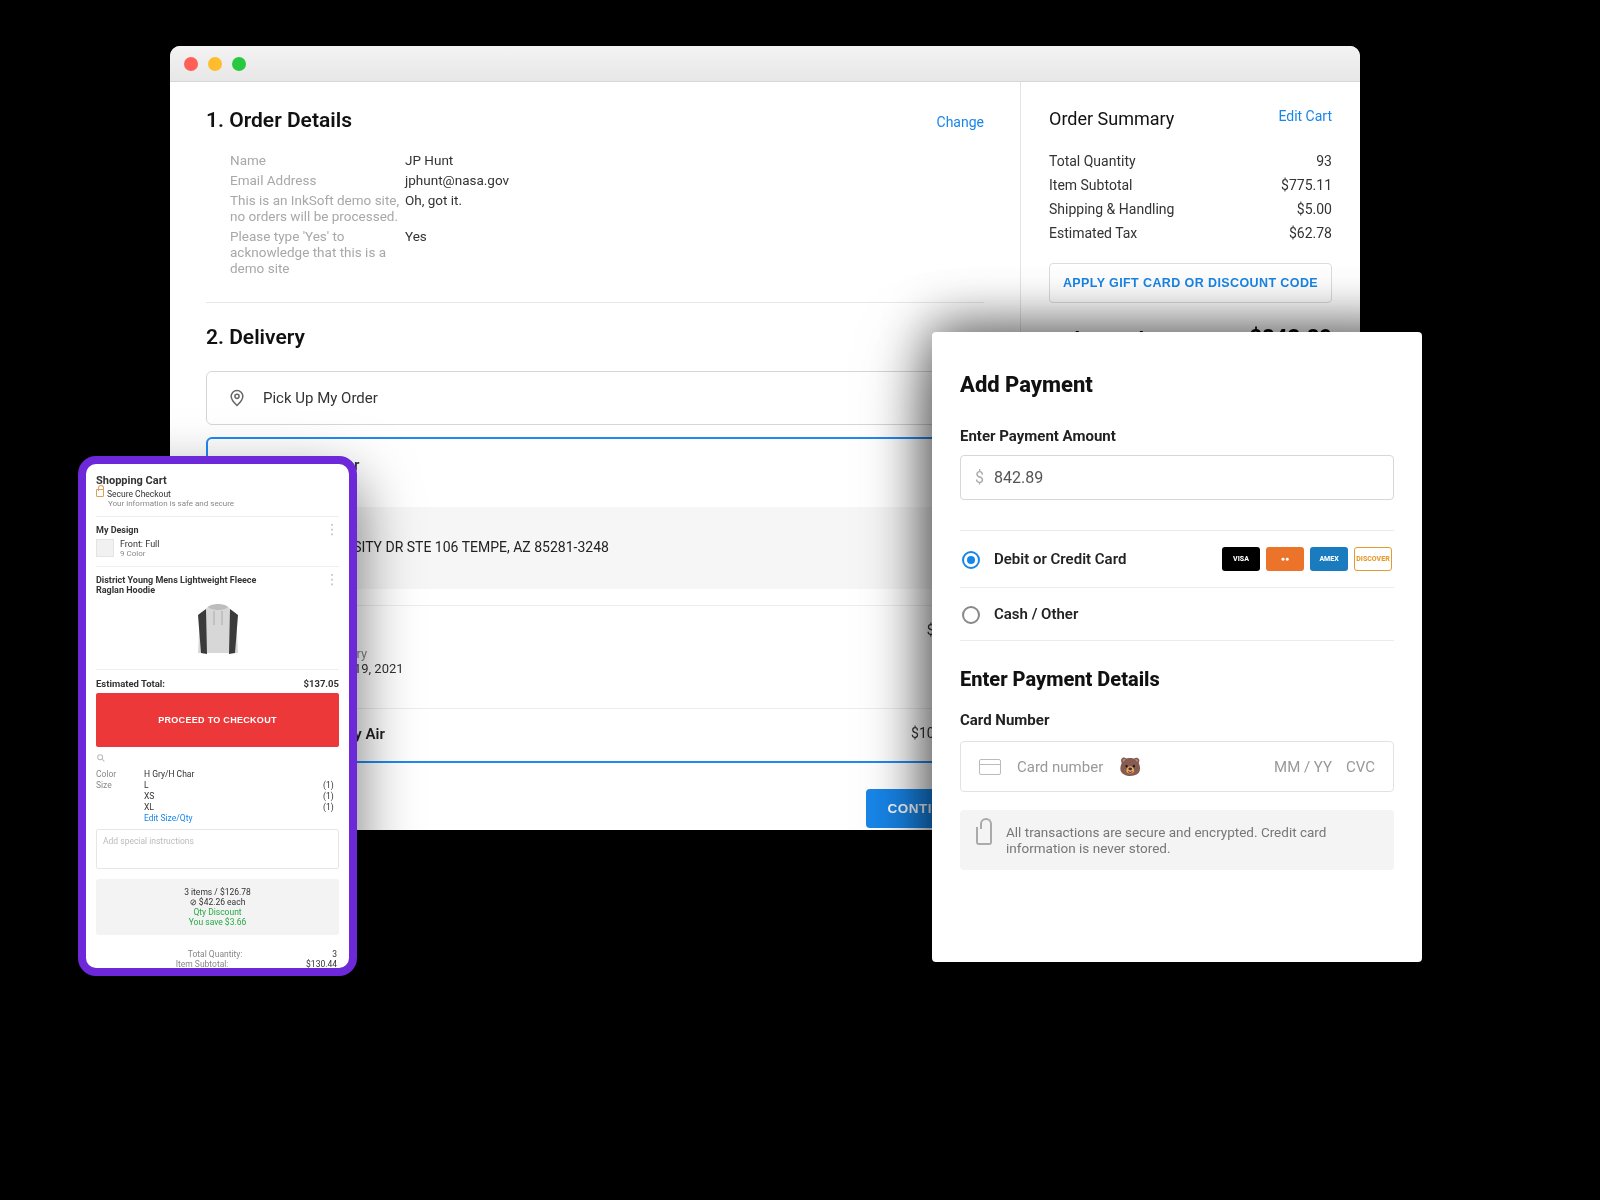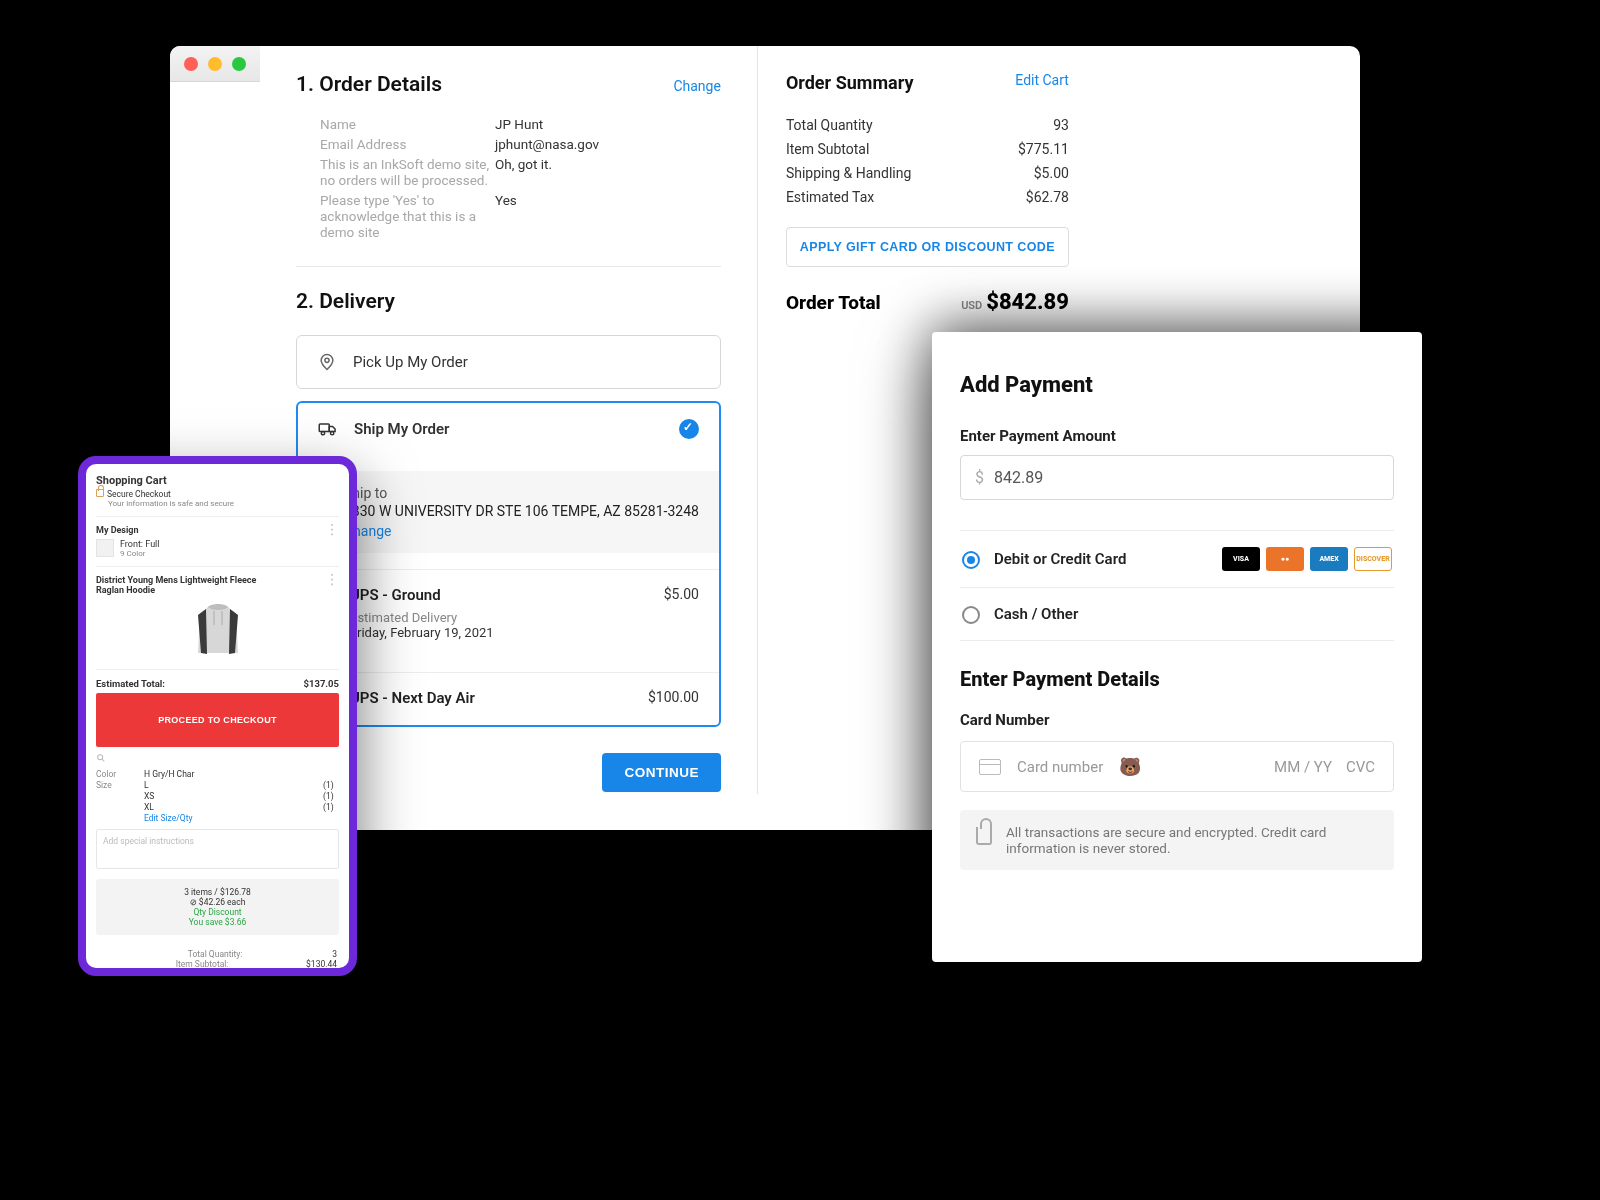--- a/index.html
+++ b/index.html
@@ -14,21 +14,21 @@
 
   
   .window {
     position: absolute;
     left: 170px; top: 46px;
     width: 1190px; height: 784px;
     background: #fff;
     border-radius: 10px;
     overflow: hidden;
     display: flex;
-    flex-direction: row;
+    flex-direction: column;
   }
   .titlebar {
     height: 36px;
     background: linear-gradient(#f3f3f3,#e7e7e7);
     border-bottom: 1px solid #d6d6d6;
     display: flex; align-items: center; gap: 10px;
     padding: 0 14px;
   }
   .tl-dot { width: 14px; height: 14px; border-radius: 50%; }
   .tl-red{background:#ff5f57}.tl-yellow{background:#ffbd2e}.tl-green{background:#28c940}
@@ -78,21 +78,21 @@
   .ship-sub { font-size:13px; color:#888; margin-top:6px; }
   .ship-sub .date { color:#333; }
 
   .continue-btn {
     float:right; margin-top:14px;
     background:#1886e9; color:#fff; font-weight:700; letter-spacing:.5px;
     border:none; border-radius:4px; padding:12px 22px; font-size:13.5px;
   }
 
   
-  .sum-title{ font-size:18px; font-weight:700; color:#111; }
+  .sum-title{ font-size:18px; font-weight:400; color:#111; }
   .sum-edit{ color:#1886e9; font-size:14px; float:right; }
   .sum-list{ margin-top:24px; font-size:14px; color:#333; }
   .sum-row{ display:flex; justify-content:space-between; margin-bottom:8px; }
   .apply-btn{
     width:100%; margin-top:14px; padding:12px;
     border:1px solid #dcdcdc; background:#fff; color:#1886e9;
     font-weight:700; font-size:12.5px; letter-spacing:.4px; border-radius:4px;
   }
   .total-row{ display:flex; justify-content:space-between; align-items:baseline; margin-top:22px; }
   .total-lab{ font-size:19px; font-weight:800; }

